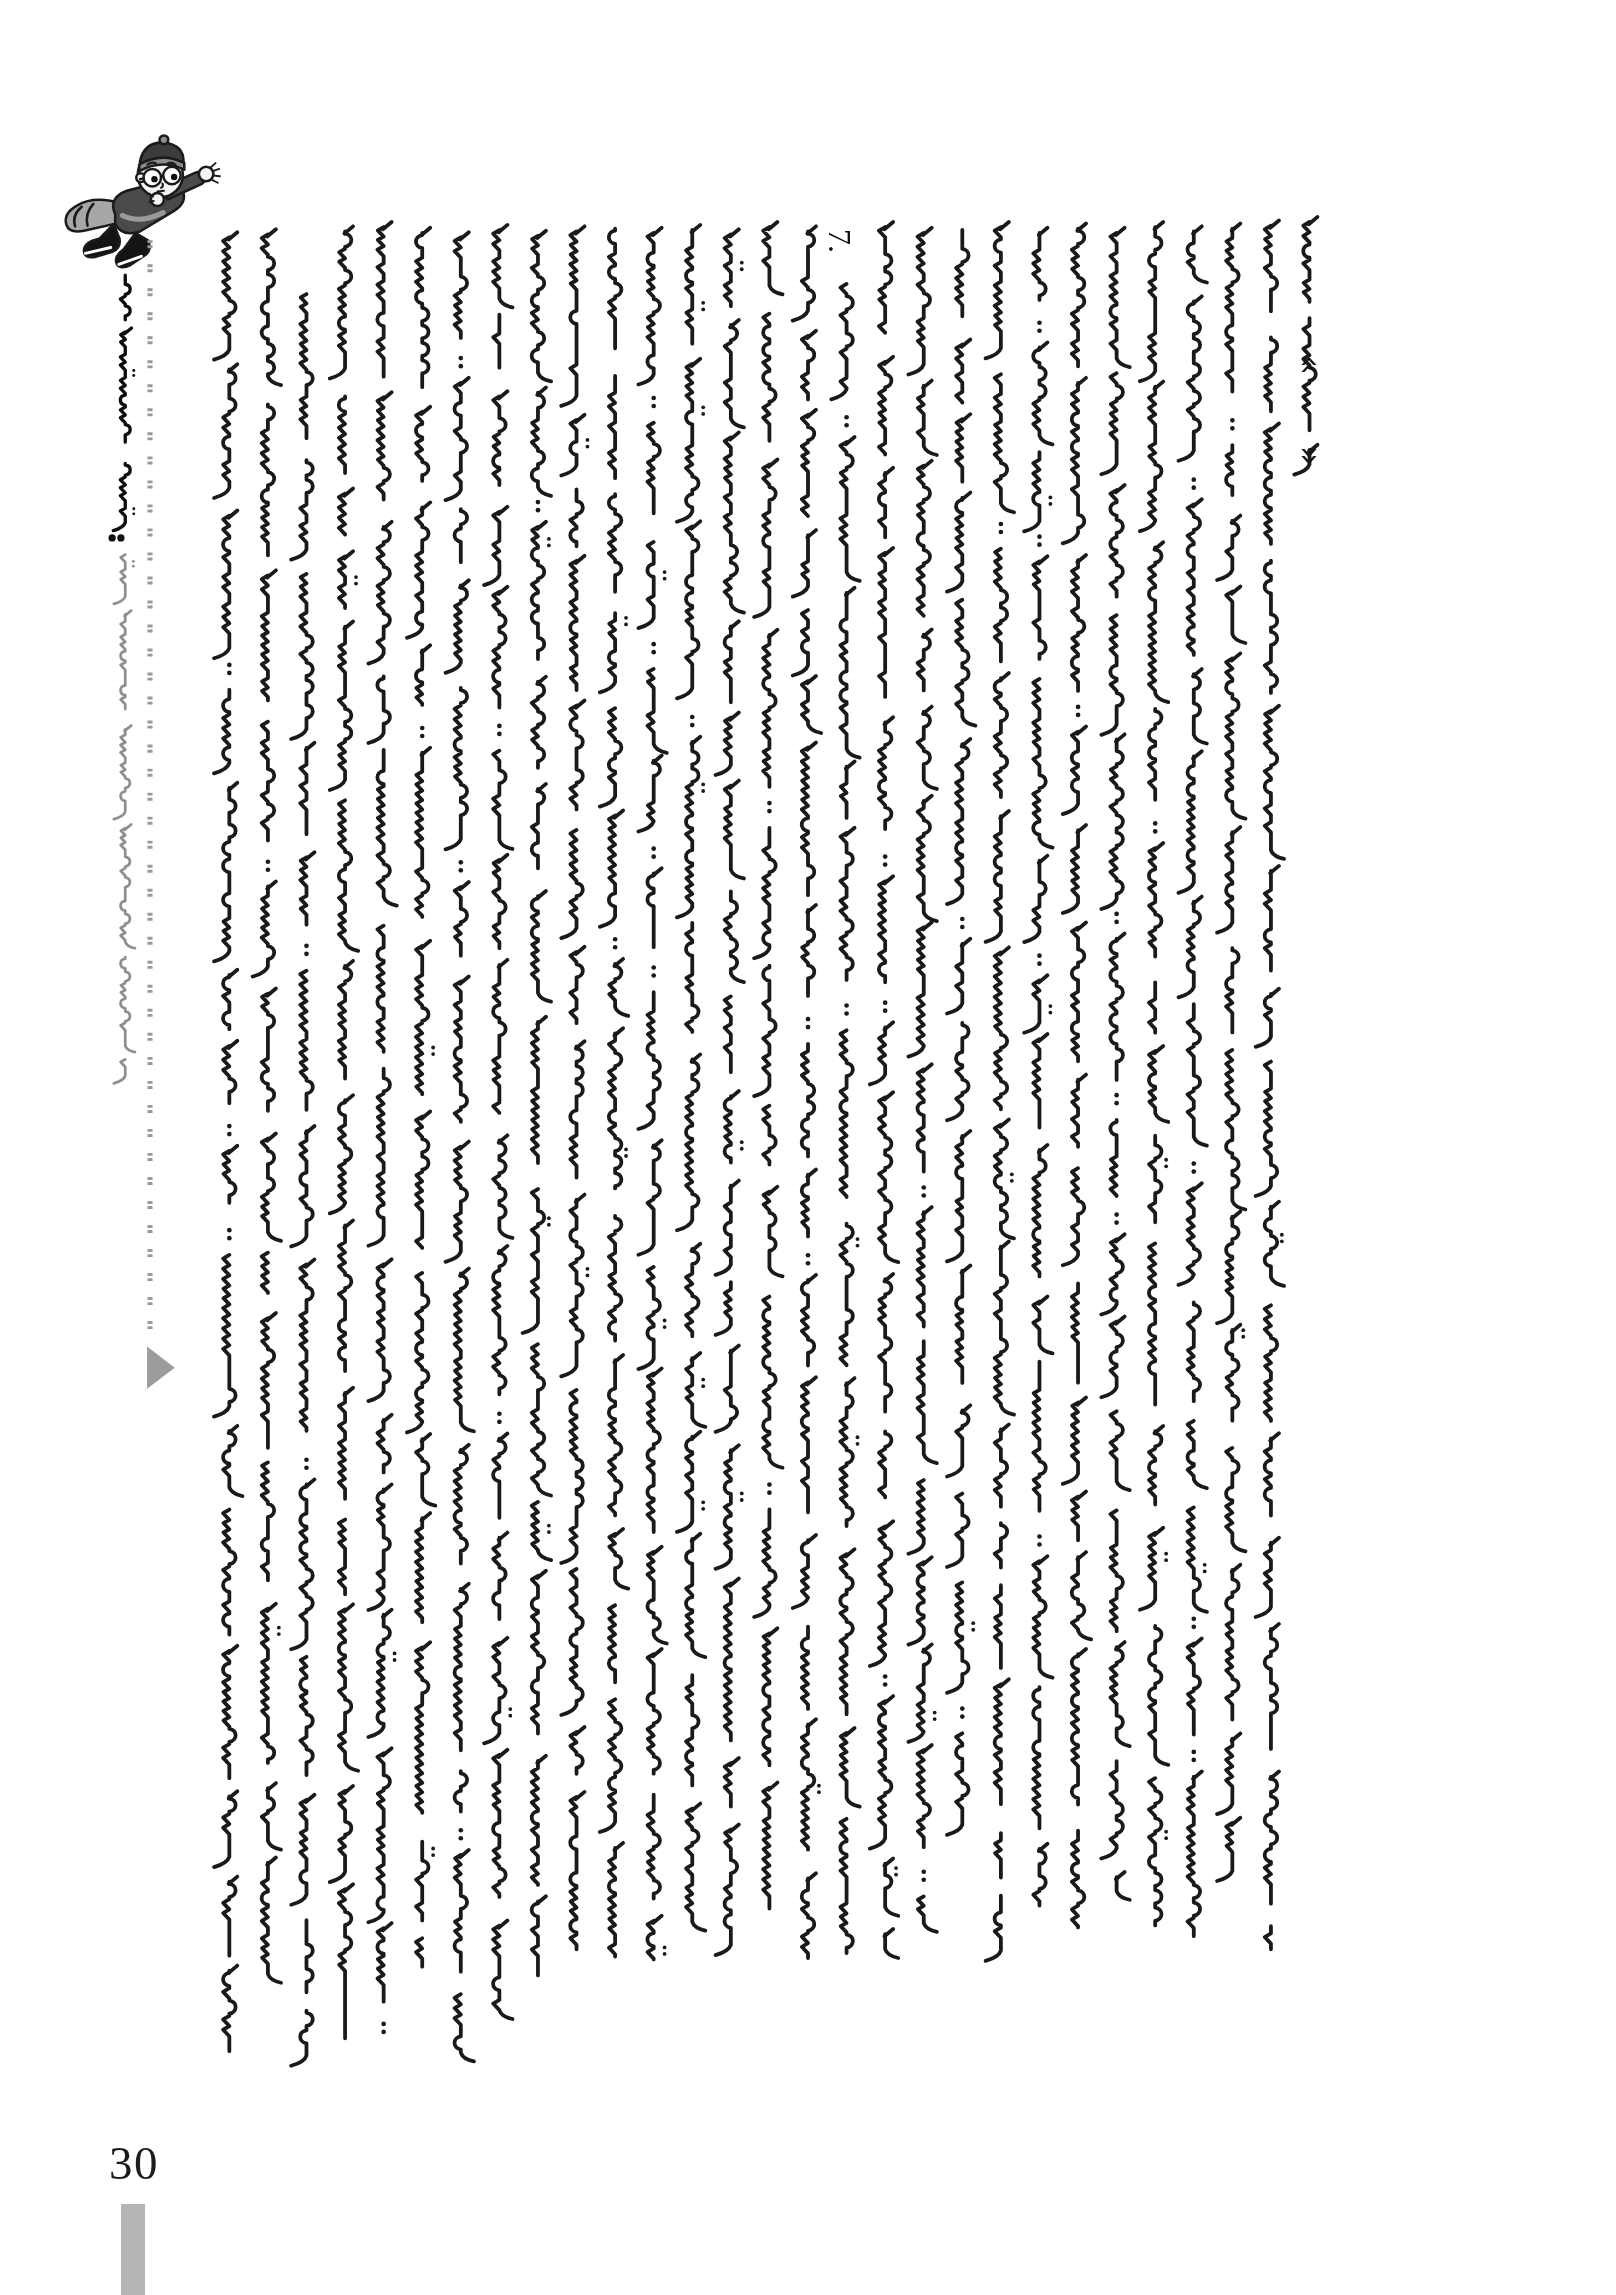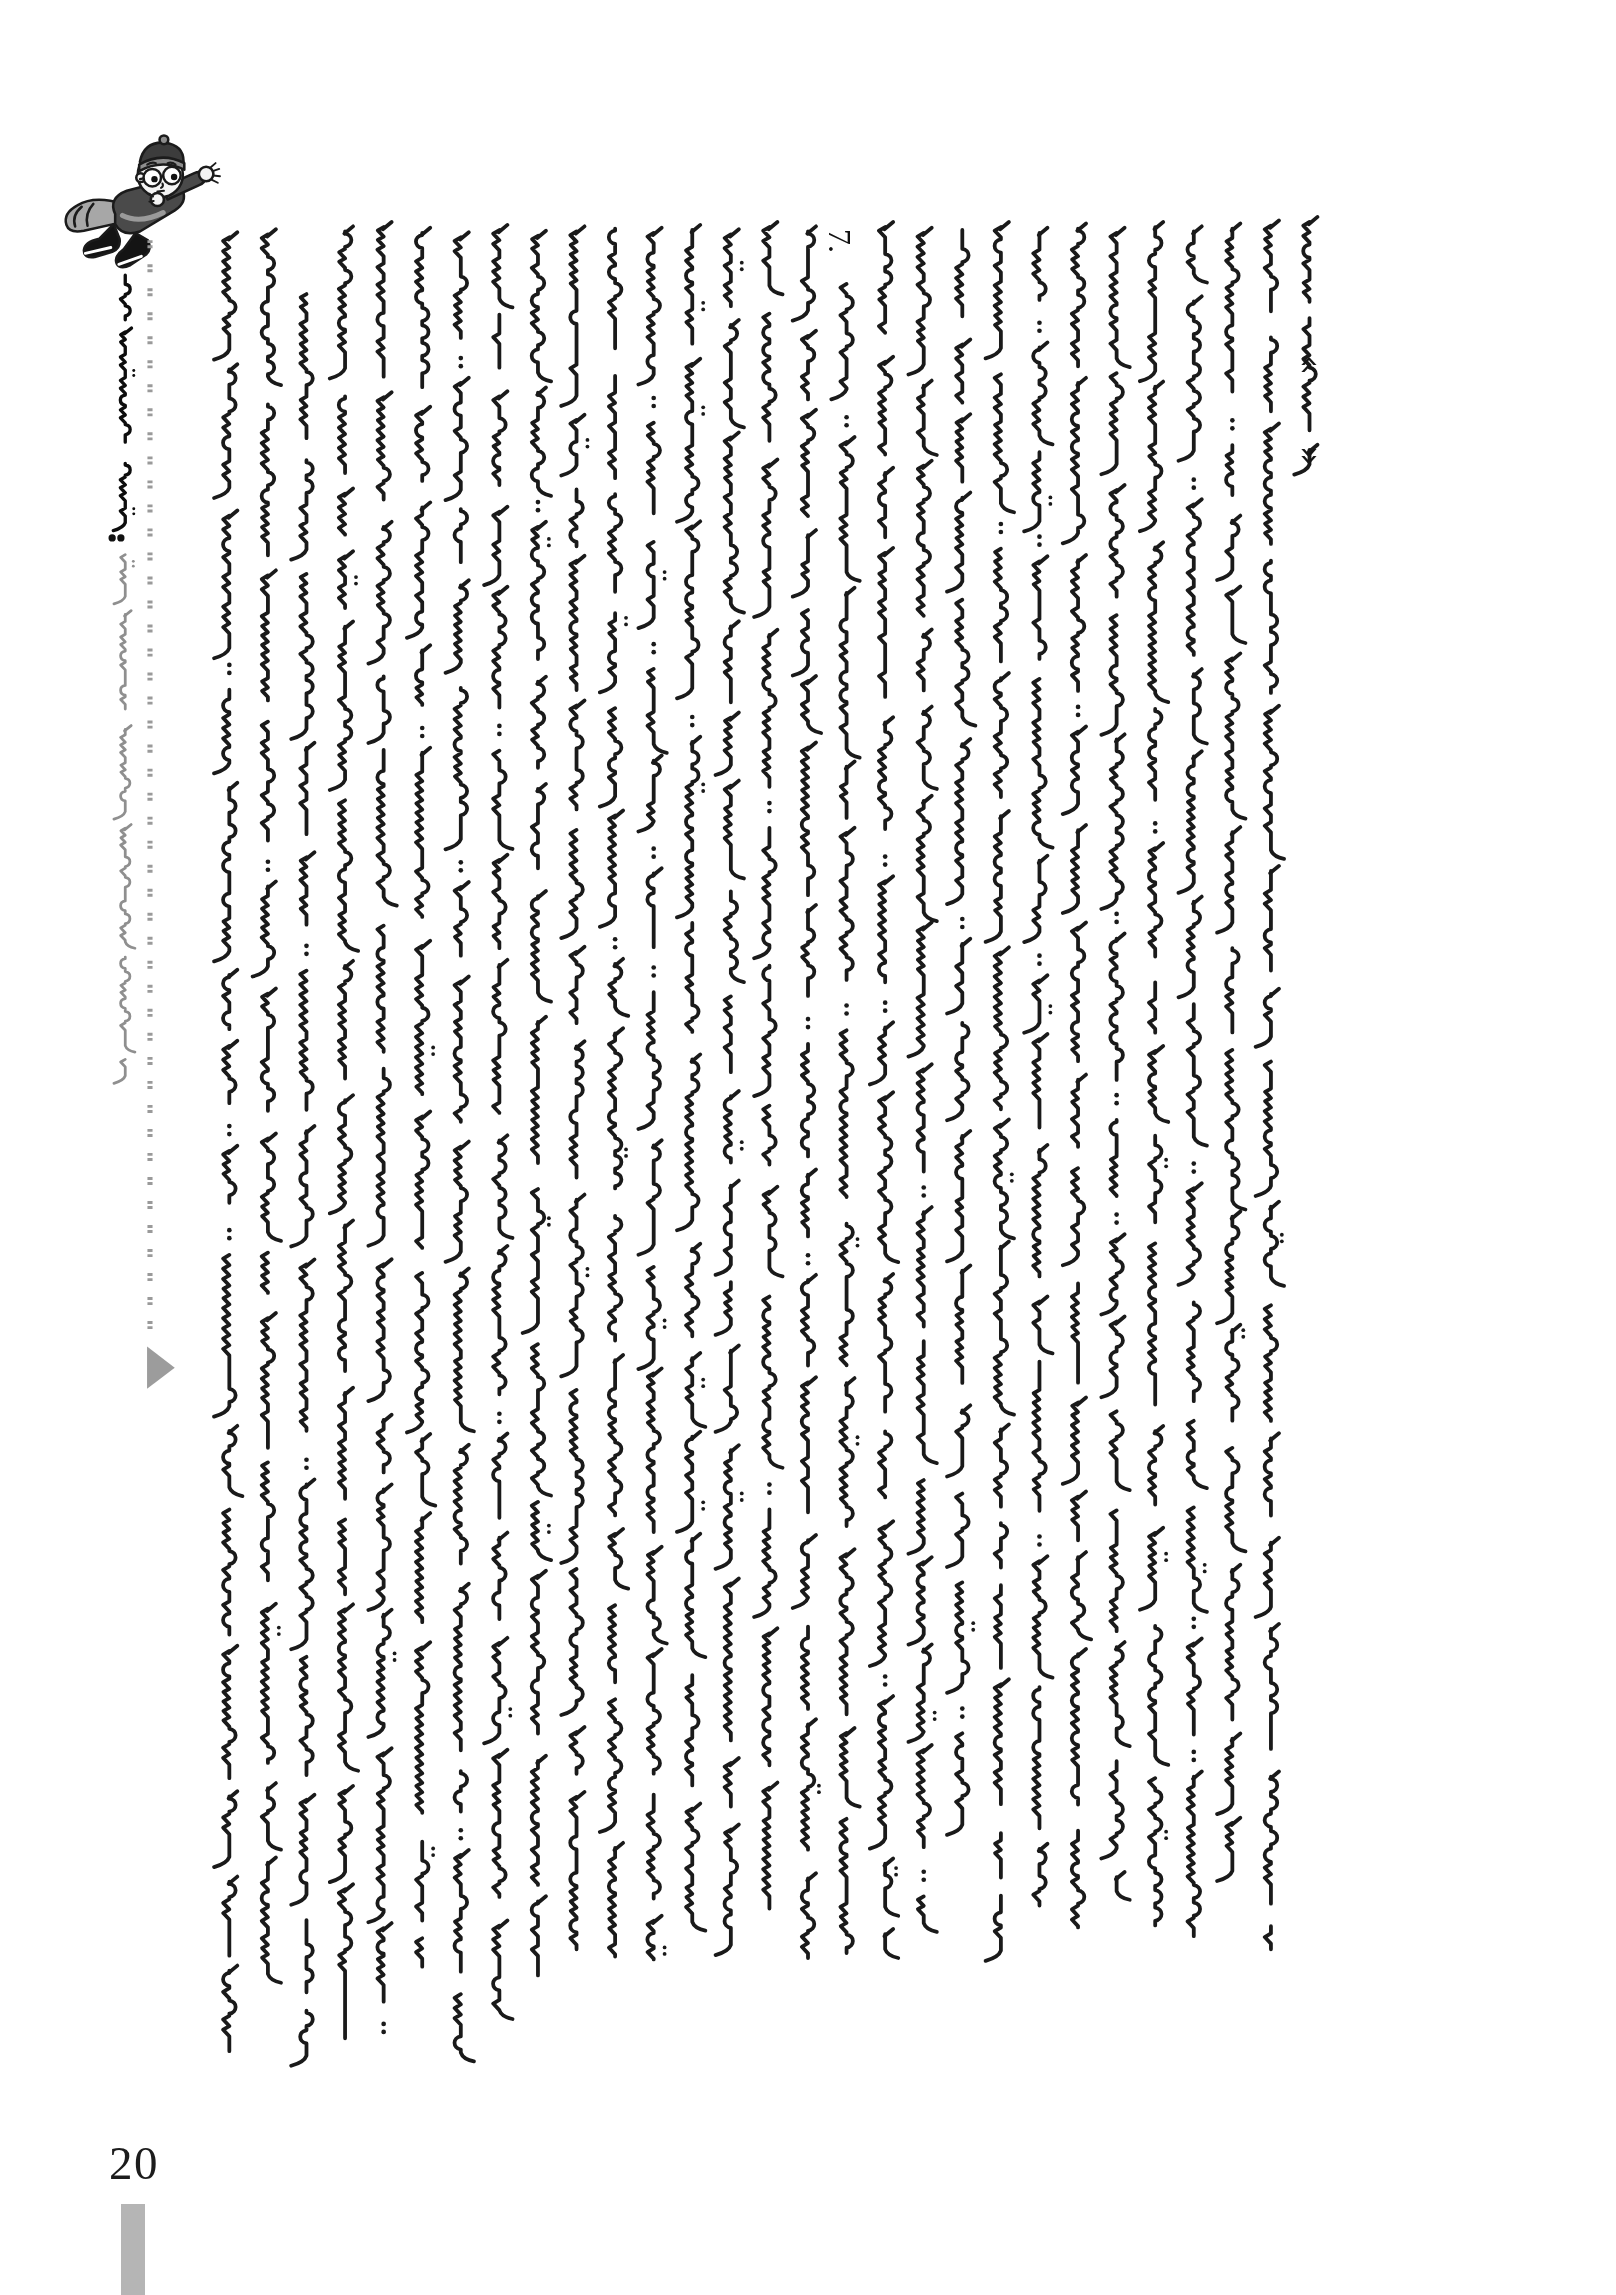--- a/index.html
+++ b/index.html
@@ -1007,17 +1007,17 @@
       </g>
     </svg>
 
   <div id="exercise-marker">7.</div>
 
   <div id="quotes" class="layer">
       <span class="quote-mark" style="left: 1294px; top: 349px;">«</span>
       <span class="quote-mark" style="left: 1294px; top: 440px;">»</span>
     </div>
 
-  <div id="page-number">20</div>
+  <div id="page-number">30</div>
   <div id="footer-bar" style="background: rgb(181, 181, 181);"></div>
 
 </div>
 
 
 </body></html>

